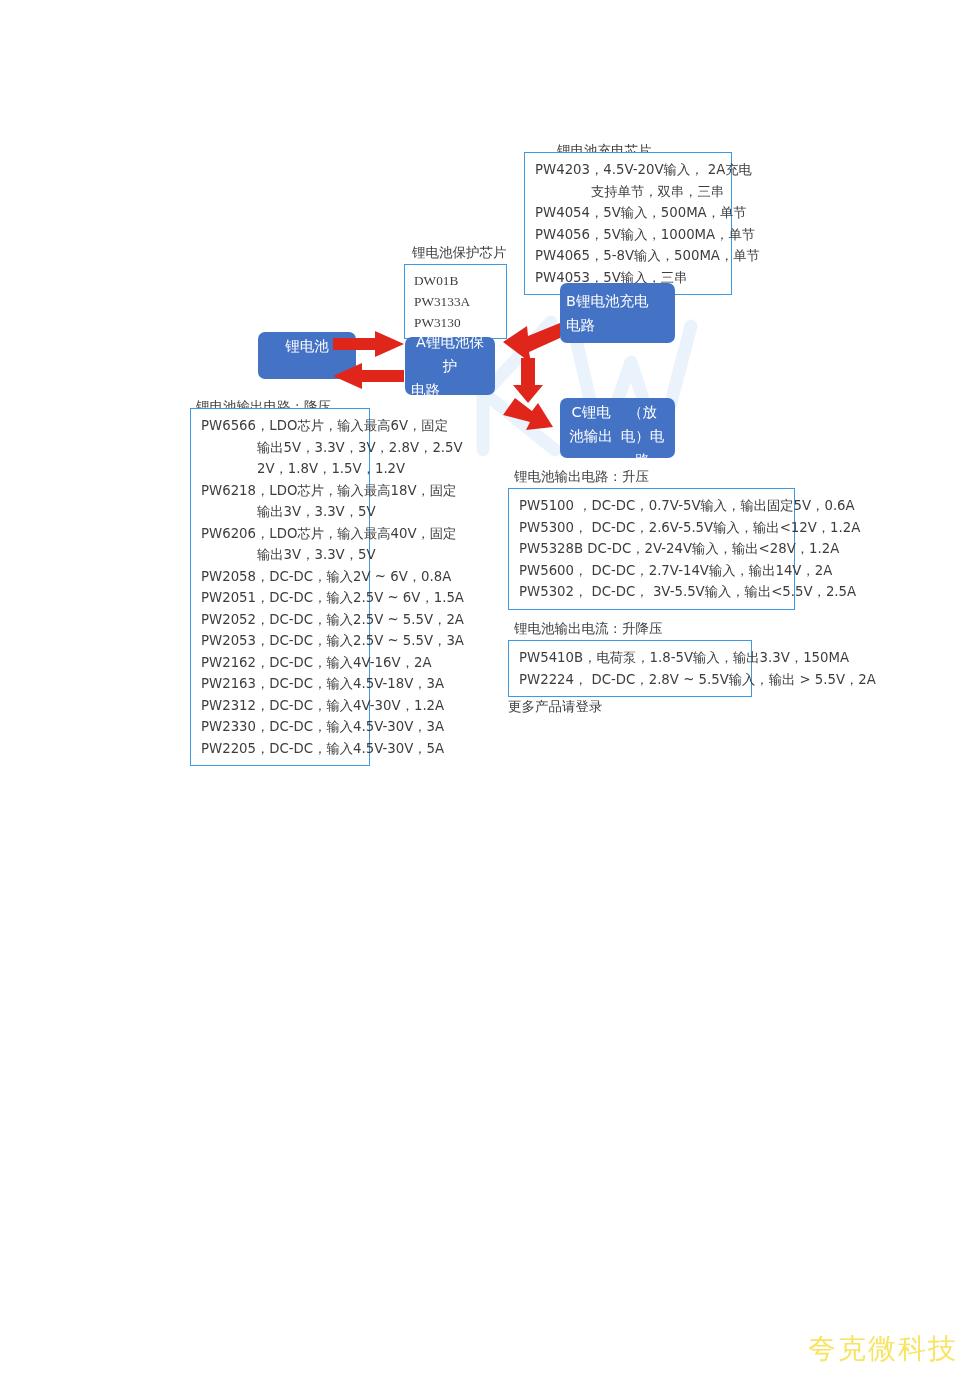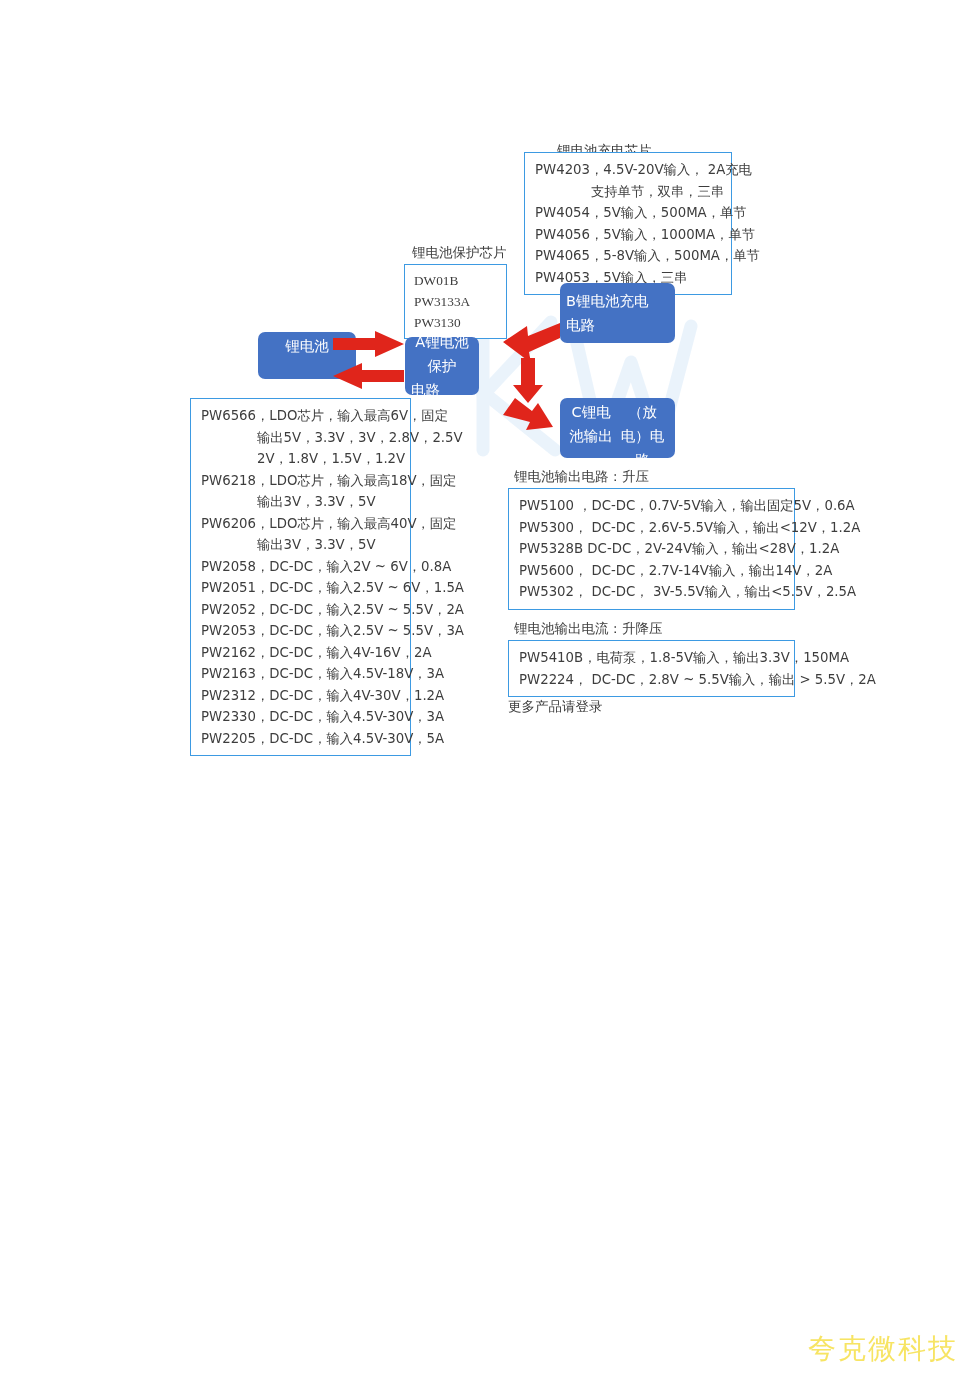--- a/index.html
+++ b/index.html
@@ -128,21 +128,21 @@
   <div class="listbox" id="protect-box" style="left:404px; top:264px; width:103px;">
     <div class="row">DW01B</div>
     <div class="row">PW3133A</div>
     <div class="row">PW3130</div>
   </div>
 
   <div class="procbox" style="left:258px; top:332px; width:98px; height:47px;">
     <span>锂电池</span>
   </div>
 
-  <div class="procbox" style="left:405px; top:337px; width:74px; height:58px; flex-direction:column;">
+  <div class="procbox" style="left:405px; top:337px; width:90px; height:58px; flex-direction:column;">
     <span>A锂电池保护</span>
     <span>电路</span>
   </div>
 
   <div class="procbox" style="left:560px; top:283px; width:115px; height:60px; flex-direction:column;">
     <span>B锂电池充电</span>
     <span>电路</span>
   </div>
 
   <div class="procbox" style="left:560px; top:398px; width:115px; height:60px; flex-direction:row;">
@@ -174,21 +174,21 @@
     </svg>
   </div>
 
   <div class="arrow" style="left:501px; top:398px;">
     <svg width="60" height="50" viewBox="0 0 60 50">
       <polygon points="14,0 31,13 37,5 52,29 25,32 29,24 2,17" fill="#E0251B"></polygon>
     </svg>
   </div>
 
   <div class="caption" style="left:196px; top:400px;">锂电池输出电路：降压</div>
-  <div class="listbox" id="buck-box" style="left:190px; top:398px; width:221px;">
+  <div class="listbox" id="buck-box" style="left:190px; top:408px; width:180px;">
     <div class="row">PW6566，LDO芯片，输入最高6V，固定</div>
     <div class="row indent-1">输出5V，3.3V，3V，2.8V，2.5V</div>
     <div class="row indent-1">2V，1.8V，1.5V，1.2V</div>
     <div class="row">PW6218，LDO芯片，输入最高18V，固定</div>
     <div class="row indent-1">输出3V，3.3V，5V</div>
     <div class="row">PW6206，LDO芯片，输入最高40V，固定</div>
     <div class="row indent-1">输出3V，3.3V，5V</div>
     <div class="row">PW2058，DC-DC，输入2V ~ 6V，0.8A</div>
     <div class="row">PW2051，DC-DC，输入2.5V ~ 6V，1.5A</div>
     <div class="row">PW2052，DC-DC，输入2.5V ~ 5.5V，2A</div>
@@ -203,21 +203,21 @@
   <div class="caption" style="left:514px; top:470px;">锂电池输出电路：升压</div>
   <div class="listbox" id="boost-box" style="left:508px; top:488px; width:287px;">
     <div class="row">PW5100 ，DC-DC，0.7V-5V输入，输出固定5V，0.6A</div>
     <div class="row">PW5300，  DC-DC，2.6V-5.5V输入，输出&lt;12V，1.2A</div>
     <div class="row">PW5328B  DC-DC，2V-24V输入，输出&lt;28V，1.2A</div>
     <div class="row">PW5600，  DC-DC，2.7V-14V输入，输出14V，2A</div>
     <div class="row">PW5302，  DC-DC， 3V-5.5V输入，输出&lt;5.5V，2.5A</div>
   </div>
 
   <div class="caption" style="left:514px; top:622px;">锂电池输出电流：升降压</div>
-  <div class="listbox" id="buckboost-box" style="left:508px; top:640px; width:287px;">
+  <div class="listbox" id="buckboost-box" style="left:508px; top:640px; width:244px;">
     <div class="row">PW5410B，电荷泵，1.8-5V输入，输出3.3V，150MA</div>
     <div class="row">PW2224，   DC-DC，2.8V ~ 5.5V输入，输出 &gt; 5.5V，2A</div>
   </div>
 
   <div class="note" style="left:508px; top:698px;">更多产品请登录</div>
 
   <div class="wm-bottom">夸克微科技</div>
 
 </div>
 

